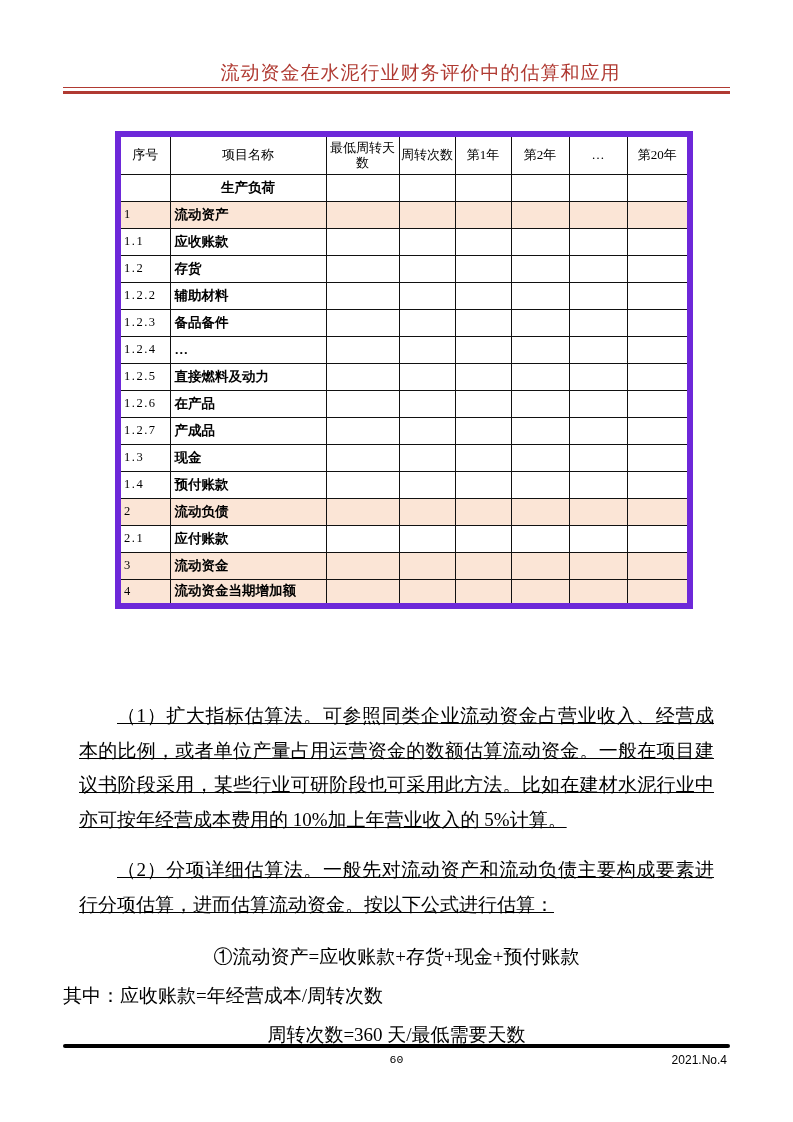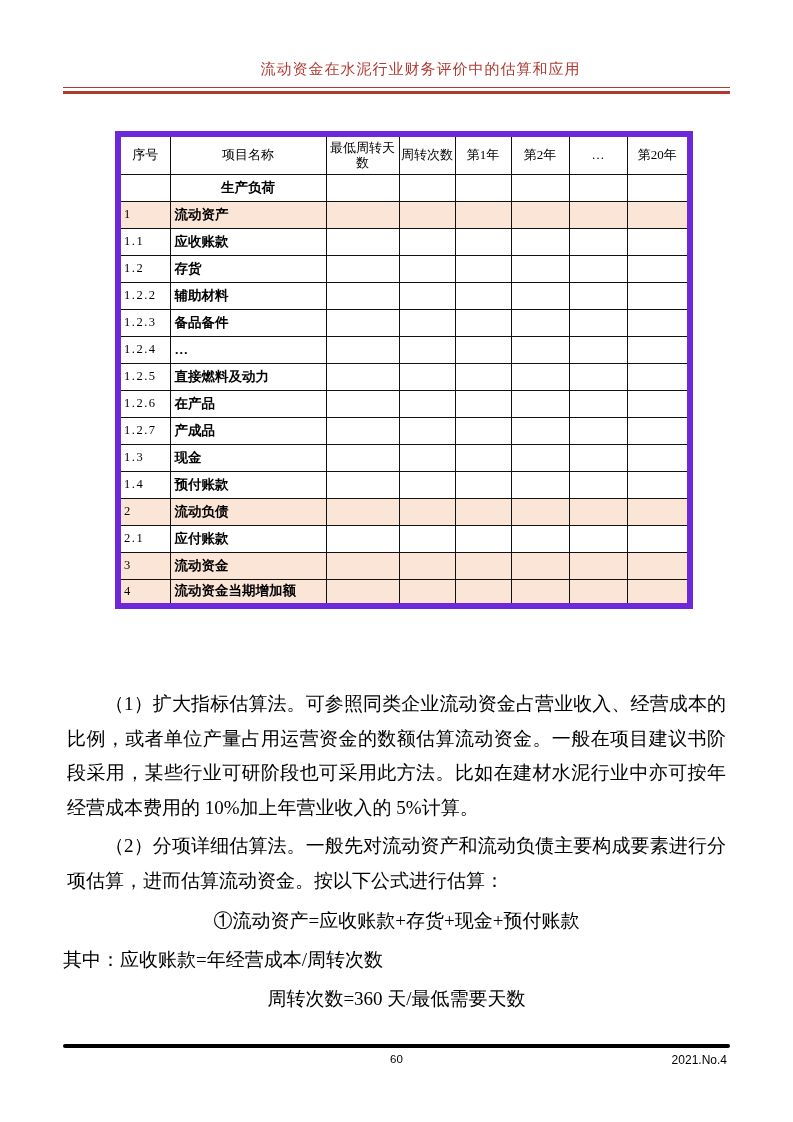--- a/index.html
+++ b/index.html
@@ -20,21 +20,21 @@
     overflow: hidden;
   }
 
   
   .header-title {
     position: absolute;
     top: 60px;
     left: 0;
     right: 0;
     text-align: center;
-    font-size: 15px;
+    font-size: 19px;
     letter-spacing: 1px;
     color: var(--accent);
     padding-left: 48px;
   }
   .rule-thin {
     position: absolute;
     top: 87px;
     left: 63px;
     width: 667px;
     height: 1px;
@@ -94,21 +94,22 @@
     position: absolute;
     top: 683px;
     left: 63px;
     width: 667px;
     font-size: 19px;
     line-height: 34.5px;
     text-align: justify;
   }
   .body-text p {
     text-indent: 2em;
-    margin: 4px;
+    margin: 16px;
+    text-decoration: underline;
   }
   .formula {
     line-height: 38px;
     margin-top: 1px;
   }
   .formula.center { text-align: center; text-indent: 0; }
   .formula.left { text-align: left; text-indent: 0; }
 
   
   .footer-line {
@@ -119,21 +120,21 @@
     height: 4px;
     background: #000;
     border-radius: 2px;
   }
   .footer-pageno {
     position: absolute;
     top: 1053px;
     left: 0;
     right: 0;
     text-align: center;
-    font-family: Liberation Sans, sans-serif;
+    font-family: Liberation Mono, monospace;
     font-size: 11.5px;
   }
   .footer-issue {
     position: absolute;
     top: 1053px;
     right: 66px;
     font-family: "Liberation Sans", "DejaVu Sans", sans-serif;
     font-size: 12px;
   }
 </style>

